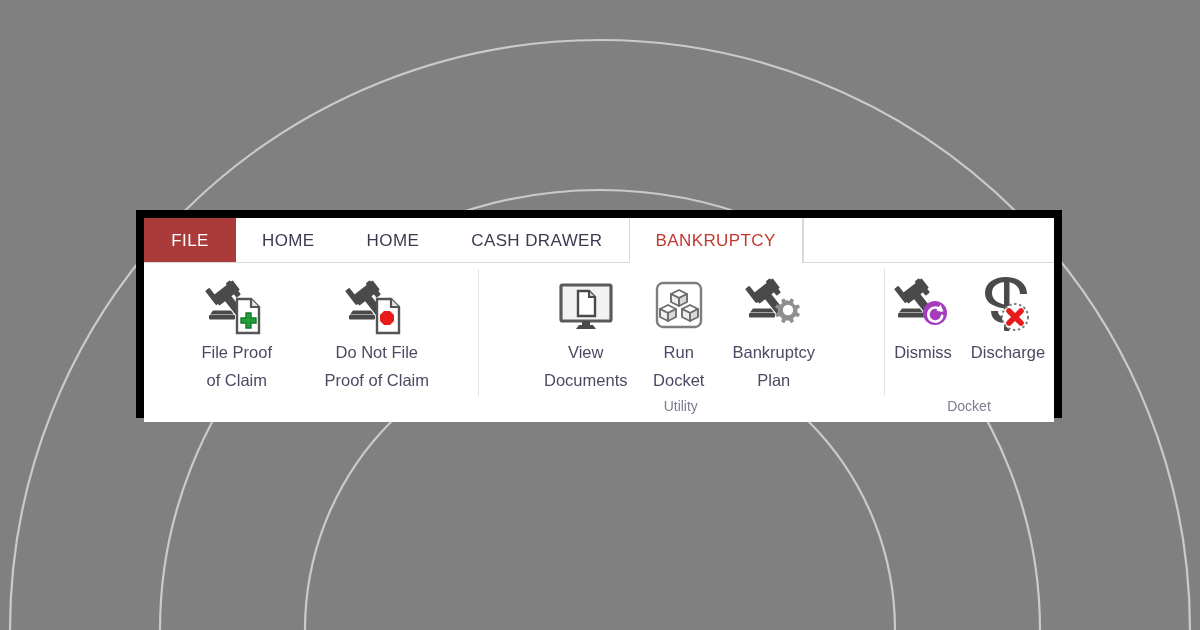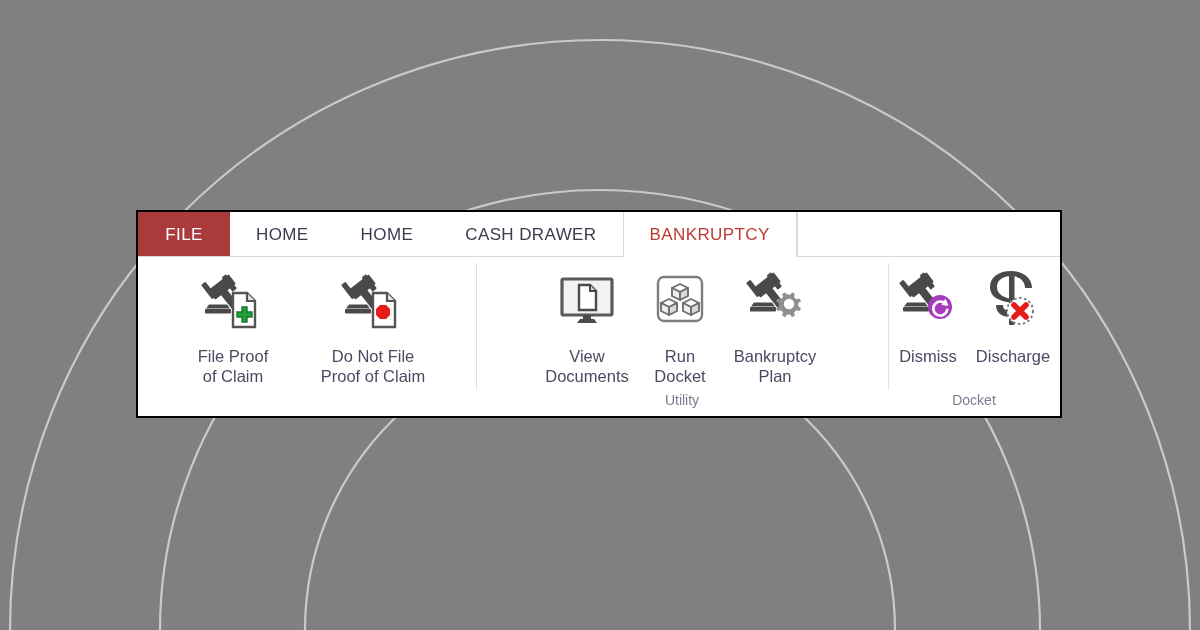--- a/index.html
+++ b/index.html
@@ -25,21 +25,21 @@
   }
 
   
   .ribbon-window {
     position: absolute;
     left: 136px;
     top: 210px;
     width: 926px;
     height: 208px;
     background: #ffffff;
-    border: 2px solid #000000;
+    border: 8px solid #000000;
     box-sizing: border-box;
     display: flex;
     flex-direction: column;
   }
 
   
   .tab-strip {
     height: 45px;
     display: flex;
     align-items: stretch;
@@ -155,25 +155,25 @@
     box-sizing: border-box;
   }
   .rb .icon-wrap {
     height: 62px;
     display: flex;
     align-items: center;
     justify-content: center;
   }
   .rb .rb-label {
     font-size: 16.5px;
-    line-height: 20px;
+    line-height: 28px;
     color: #4a4a63;
     text-align: center;
     white-space: pre-line;
-    margin-top: 15px;
+    margin-top: 1px;
   }
 
   
   .w-claim1  { width: 132px; }
   .w-claim2  { width: 148px; }
   .w-view    { width: 104px; }
   .w-docket  { width: 82px; }
   .w-plan    { width: 108px; }
   .w-claimsr { width: 110px; }
   .w-dismiss { width: 78px; }

